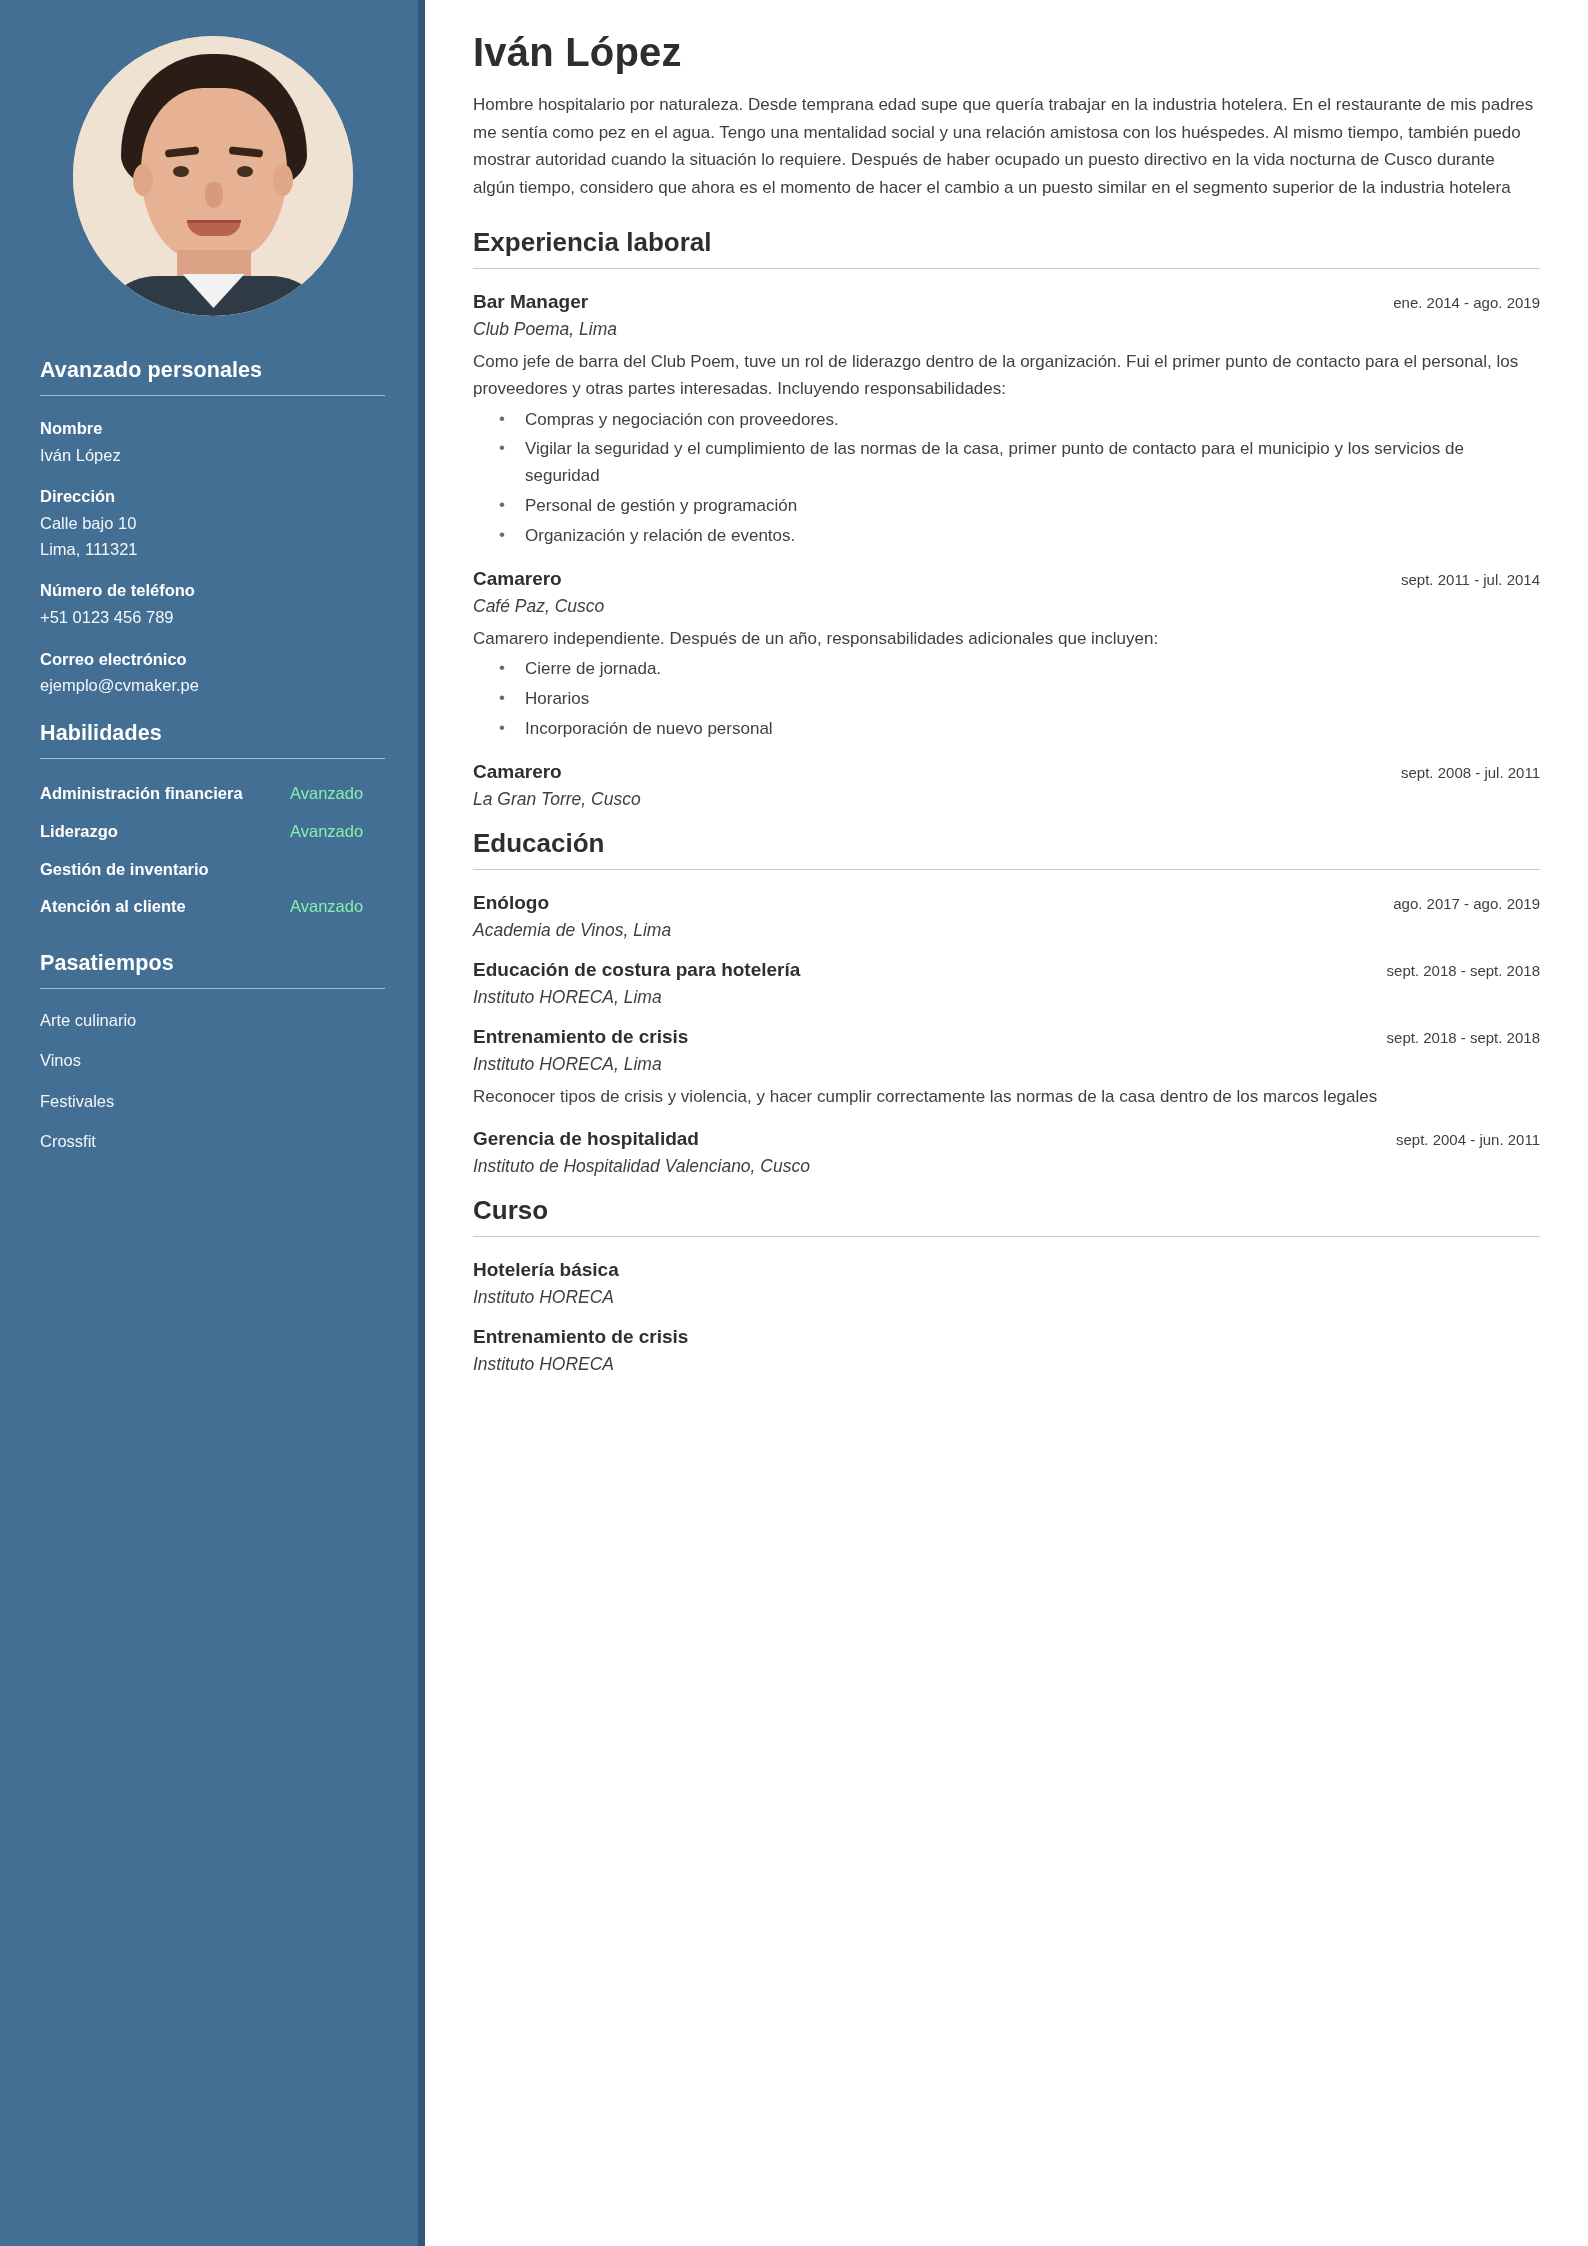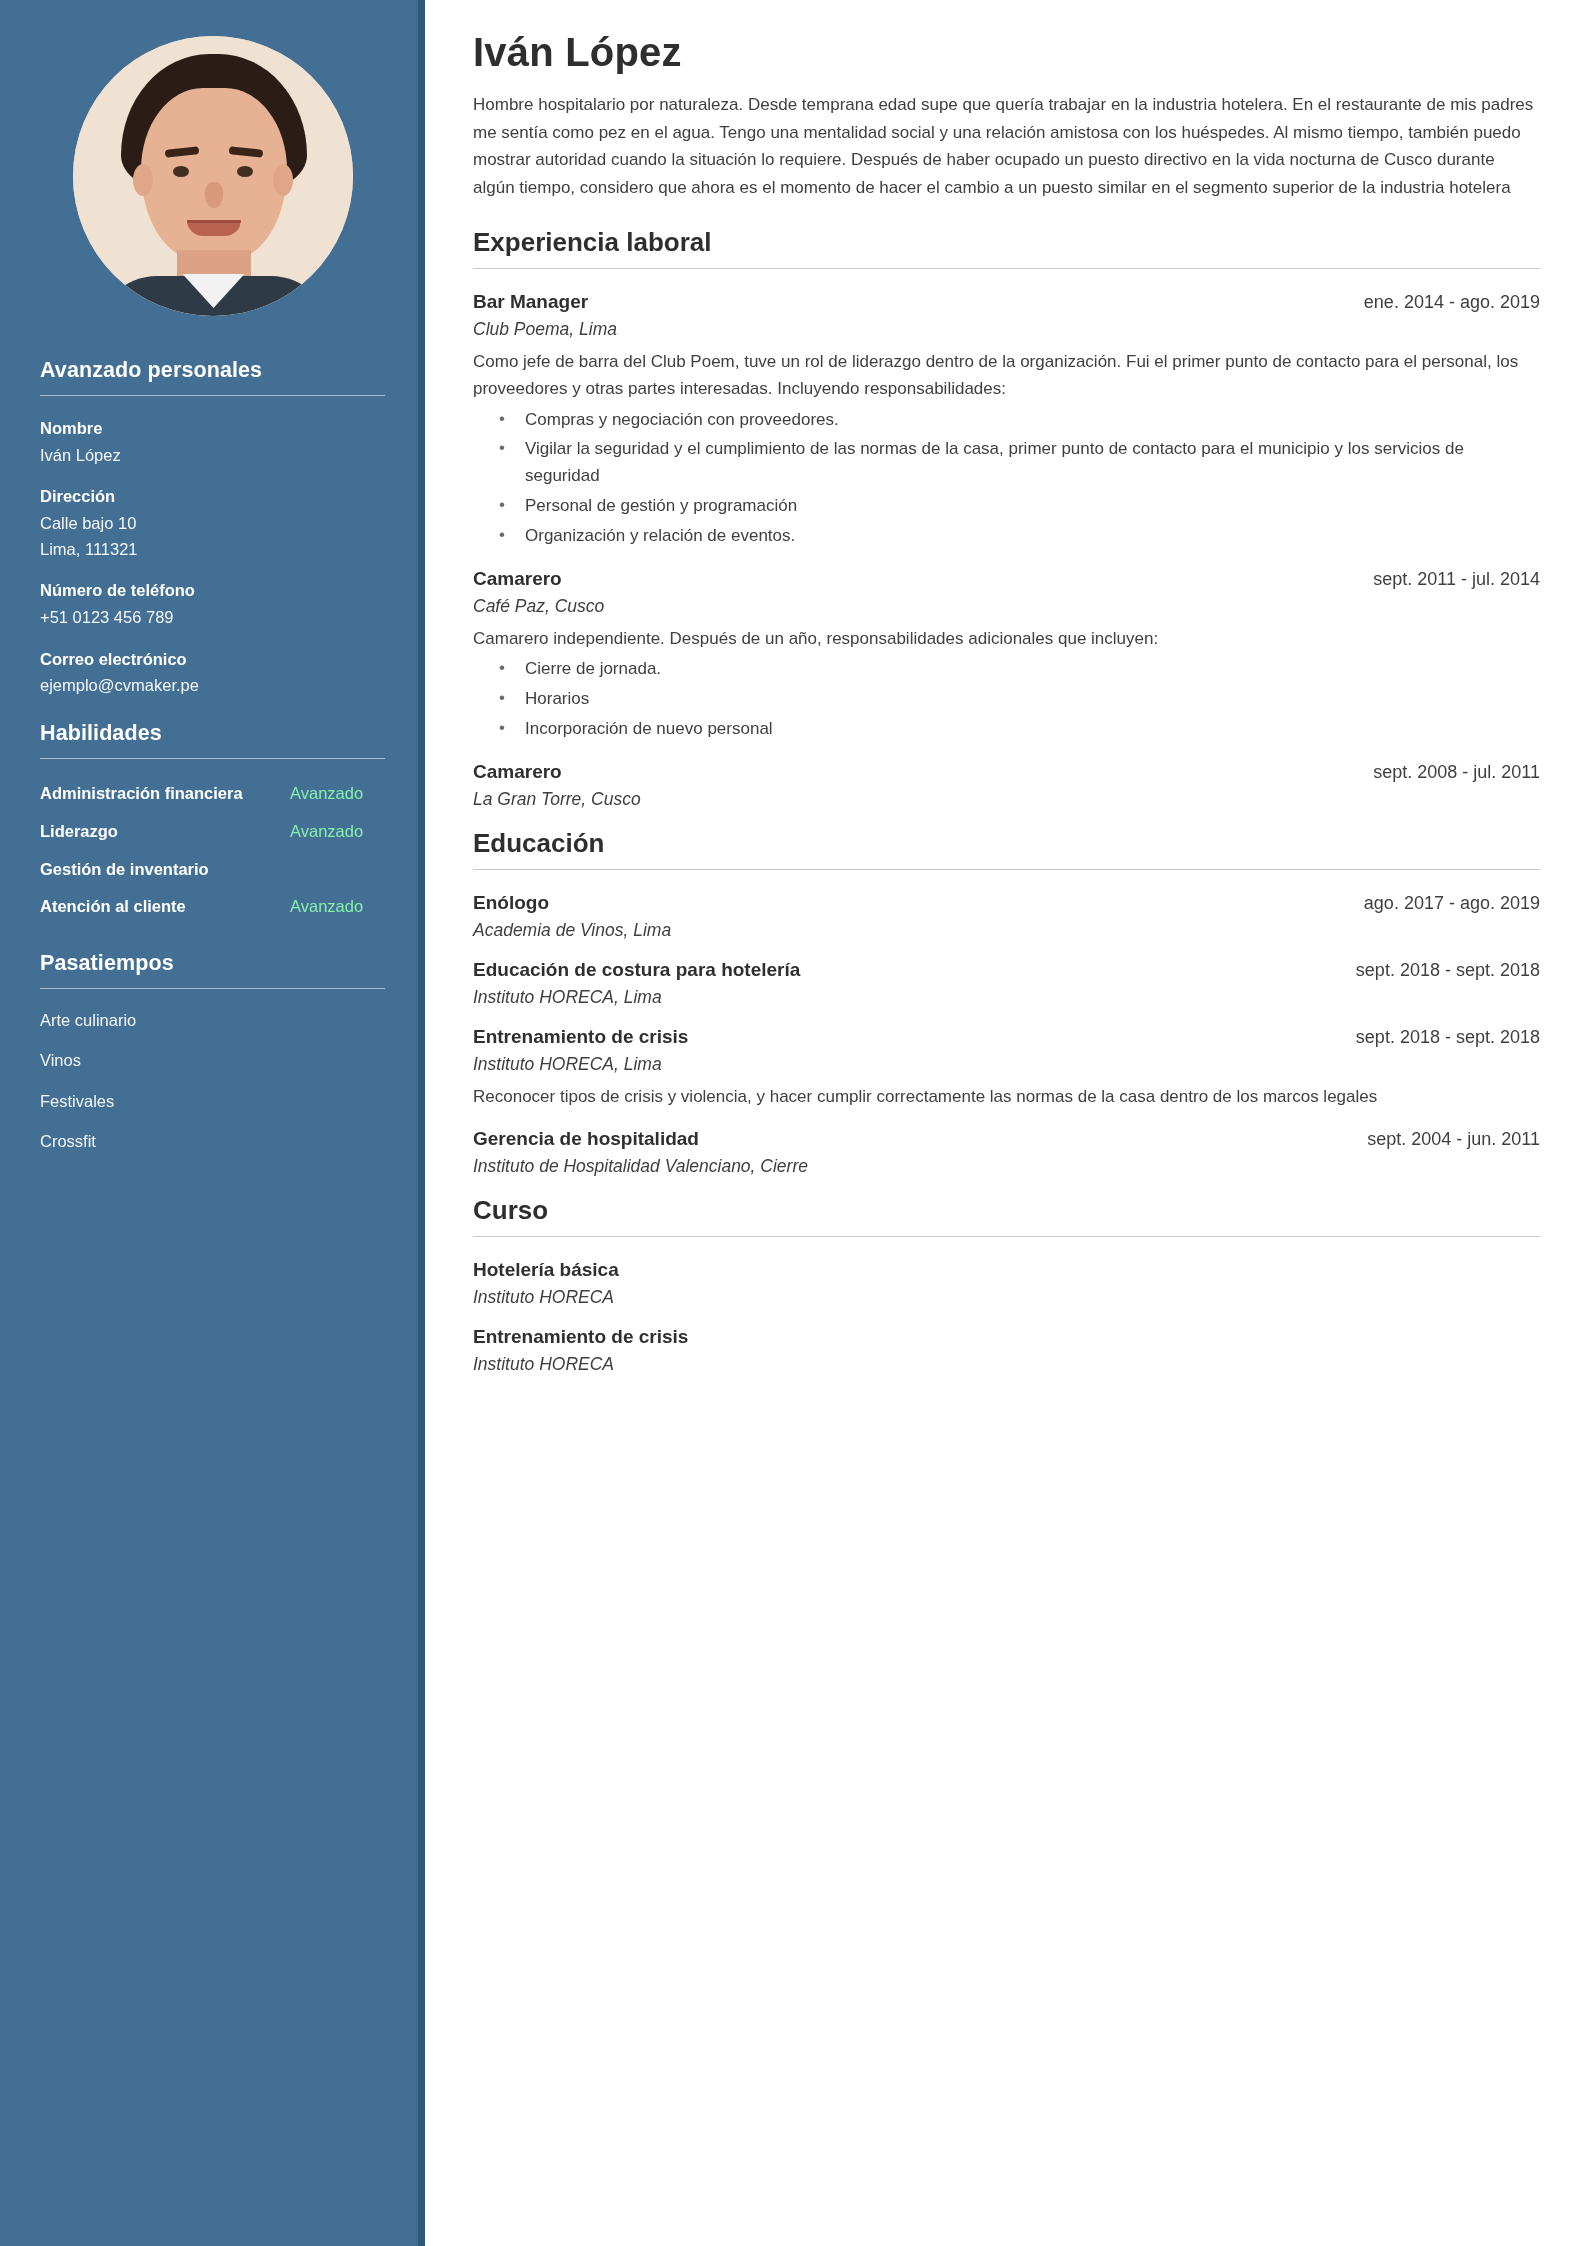--- a/index.html
+++ b/index.html
@@ -193,21 +193,21 @@
     display: flex;
     justify-content: space-between;
     align-items: baseline;
   }
   .entry-title {
     font-size: 19px;
     font-weight: bold;
     color: #2f2f2f;
   }
   .entry-date {
-    font-size: 18px;
+    font-size: 15px;
     color: #3f3f3f;
     white-space: nowrap;
     padding-left: 20px;
   }
   .entry-sub {
     font-size: 17.5px;
     font-style: italic;
     color: #3f3f3f;
     margin: 6px 0 8px 0;
   }
@@ -398,21 +398,21 @@
       </div>
       <div class="entry-sub">Instituto HORECA, Lima</div>
       <p class="entry-desc">Reconocer tipos de crisis y violencia, y hacer cumplir correctamente las normas de la casa dentro de los marcos legales</p>
     </div>
 
     <div class="entry">
       <div class="entry-head">
         <div class="entry-title">Gerencia de hospitalidad</div>
         <div class="entry-date">sept. 2004 - jun. 2011</div>
       </div>
-      <div class="entry-sub">Instituto de Hospitalidad Valenciano, Cierre</div>
+      <div class="entry-sub">Instituto de Hospitalidad Valenciano, Cusco</div>
     </div>
 
     <h2 class="section-title">Curso</h2>
     <div class="section-rule"></div>
 
     <div class="entry">
       <div class="entry-head">
         <div class="entry-title">Hotelería básica</div>
         <div class="entry-date"></div>
       </div>

